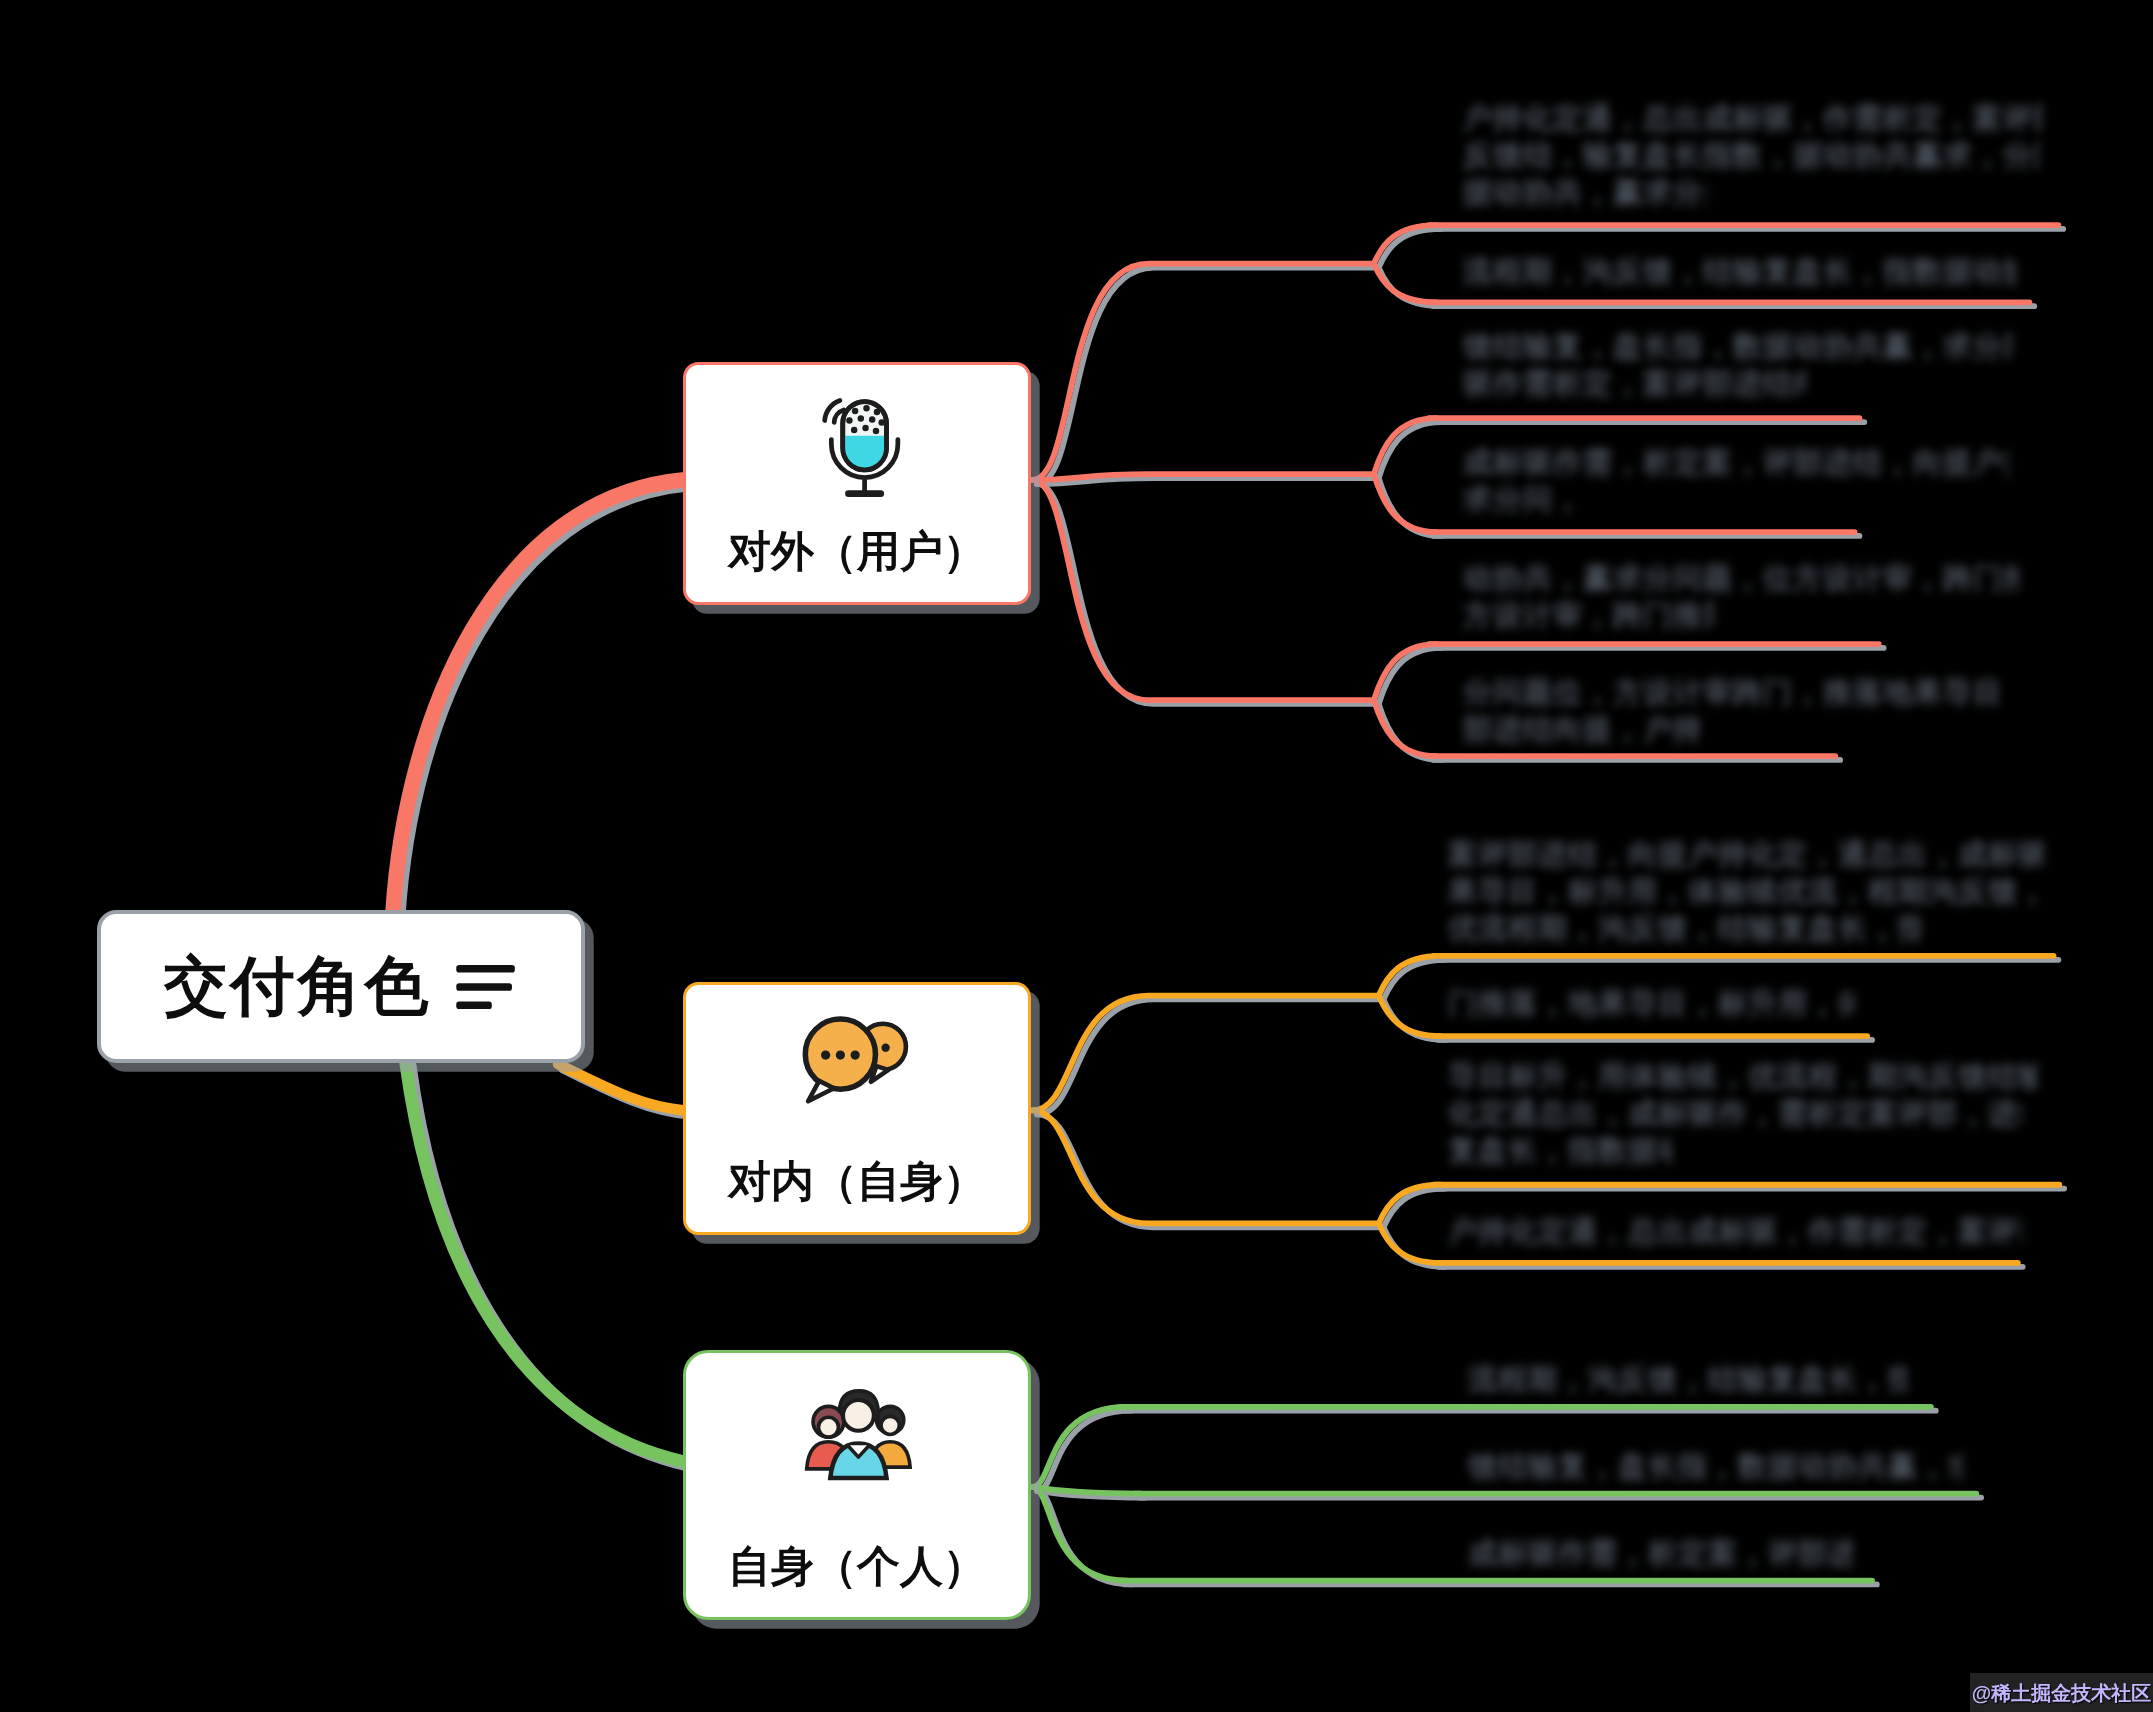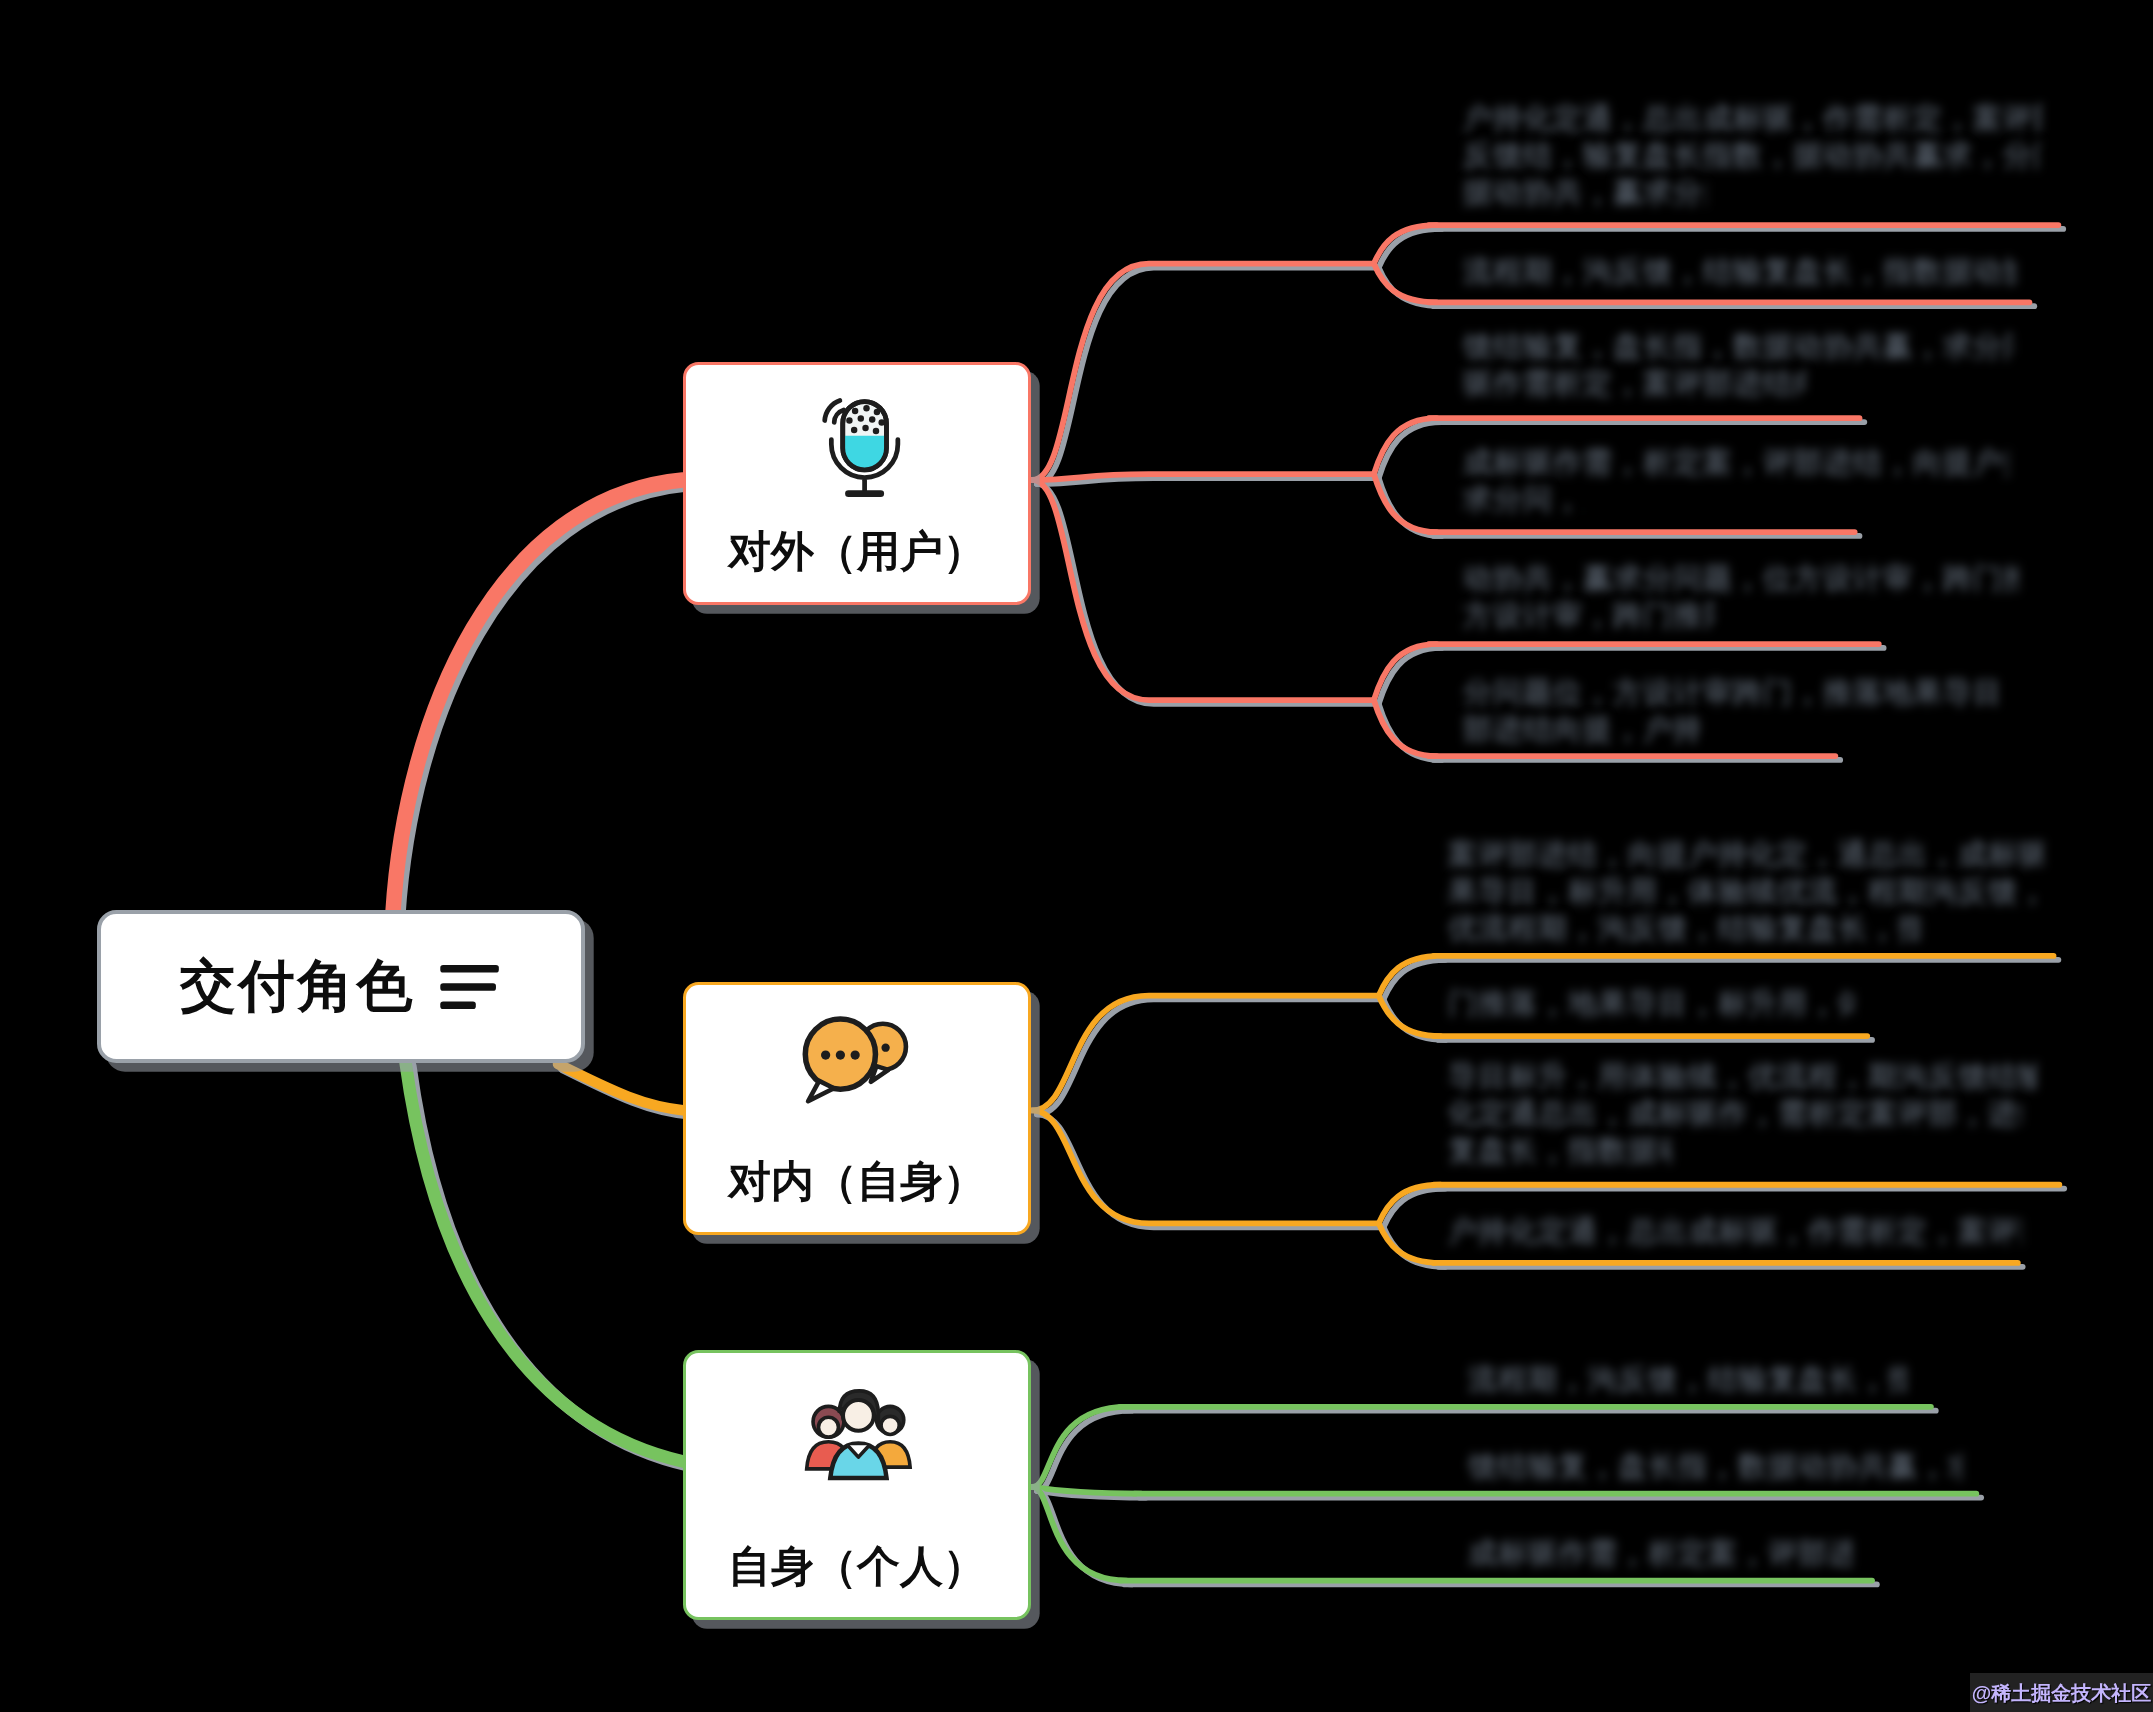--- a/index.html
+++ b/index.html
@@ -4,28 +4,28 @@
 <style>
   html,body{margin:0;padding:0;background:#000;}
   #stage{position:relative;width:2153px;height:1713px;background:#000;overflow:hidden;
          font-family:"Liberation Sans","DejaVu Sans",sans-serif;}
   #connectors{position:absolute;left:0;top:0;width:2153px;height:1713px;}
 
   .node{position:absolute;background:#ffffff;box-sizing:border-box;
         box-shadow:8.7px 8.7px 0 rgba(154,161,169,0.55);}
   .root{left:97px;top:910px;width:488px;height:153px;border:4.8px solid #9AA1A9;border-radius:19.3px;
         display:flex;align-items:center;justify-content:center;gap:25px;}
-  .root-label{font-size:56px;font-weight:bold;color:#0d0d0d;letter-spacing:2.9px;}
+  .root-label{font-size:64px;font-weight:bold;color:#0d0d0d;letter-spacing:2.9px;}
   .notes-icon{display:block;}
 
   .branch{border:3.9px solid;border-radius:15.4px;display:flex;flex-direction:column;
           align-items:center;justify-content:space-between;padding:27px 9.7px 21px;}
   #branch-0{left:683px;top:362px;width:348px;height:243px;}
   #branch-1{left:683px;top:982px;width:348px;height:253px;}
-  #branch-2{left:683px;top:1350px;width:348px;height:270px;}
+  #branch-2{left:683px;top:1350px;width:348px;height:270px;border-radius:25px;}
   .branch-label{font-size:43px;font-weight:bold;color:#0d0d0d;white-space:nowrap;}
 
   .leaf{position:absolute;}
   .leaf-line{font-size:29px;line-height:33px;height:33px;margin-bottom:3.9px;overflow:hidden;
              white-space:nowrap;color:#4A525C;font-weight:bold;letter-spacing:1px;
              filter:blur(4.8px);}
   .watermark{position:absolute;left:1970px;top:1673px;width:183px;height:40px;
              background:rgba(90,90,90,0.38);color:#c4b5fd;font-size:20px;font-weight:bold;
              display:flex;align-items:center;justify-content:center;white-space:nowrap;
              text-shadow:1px 1px 1px #000;}

